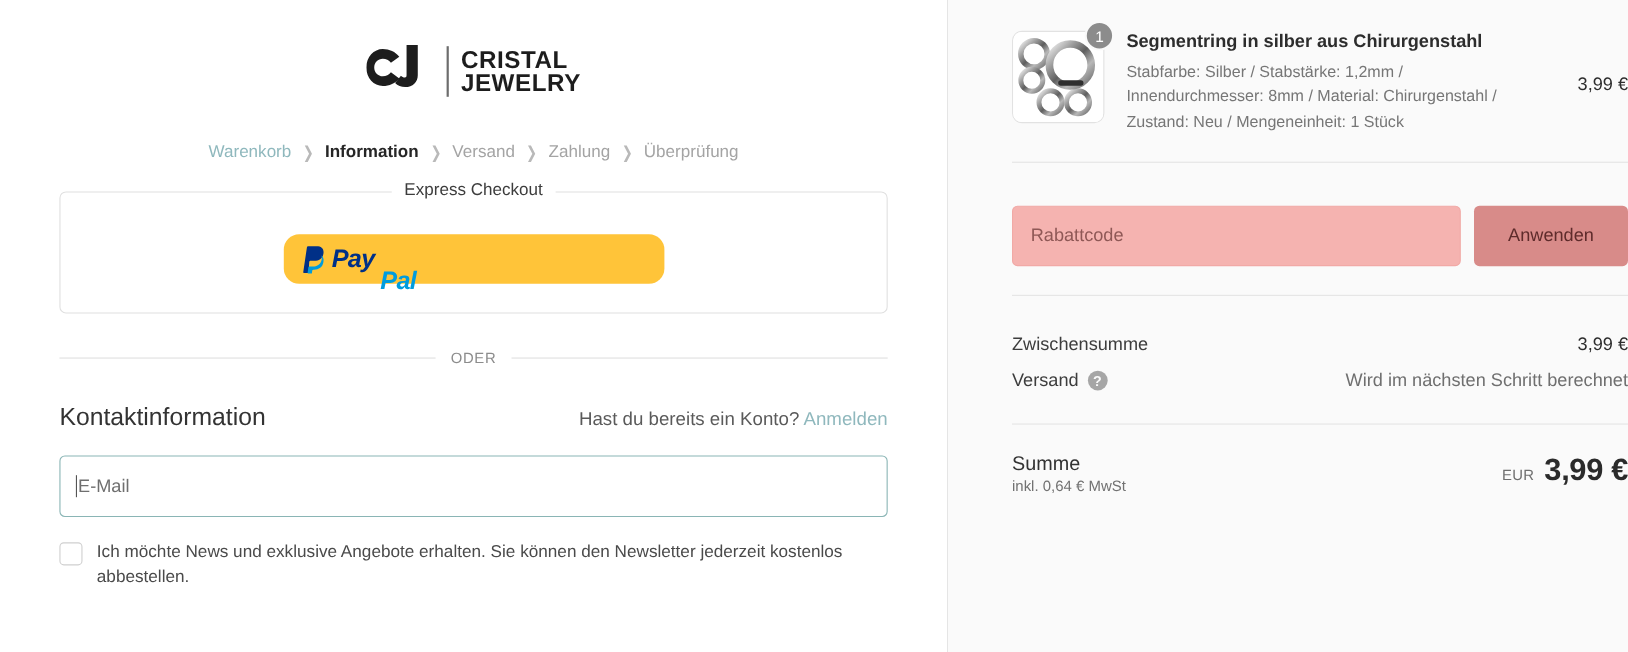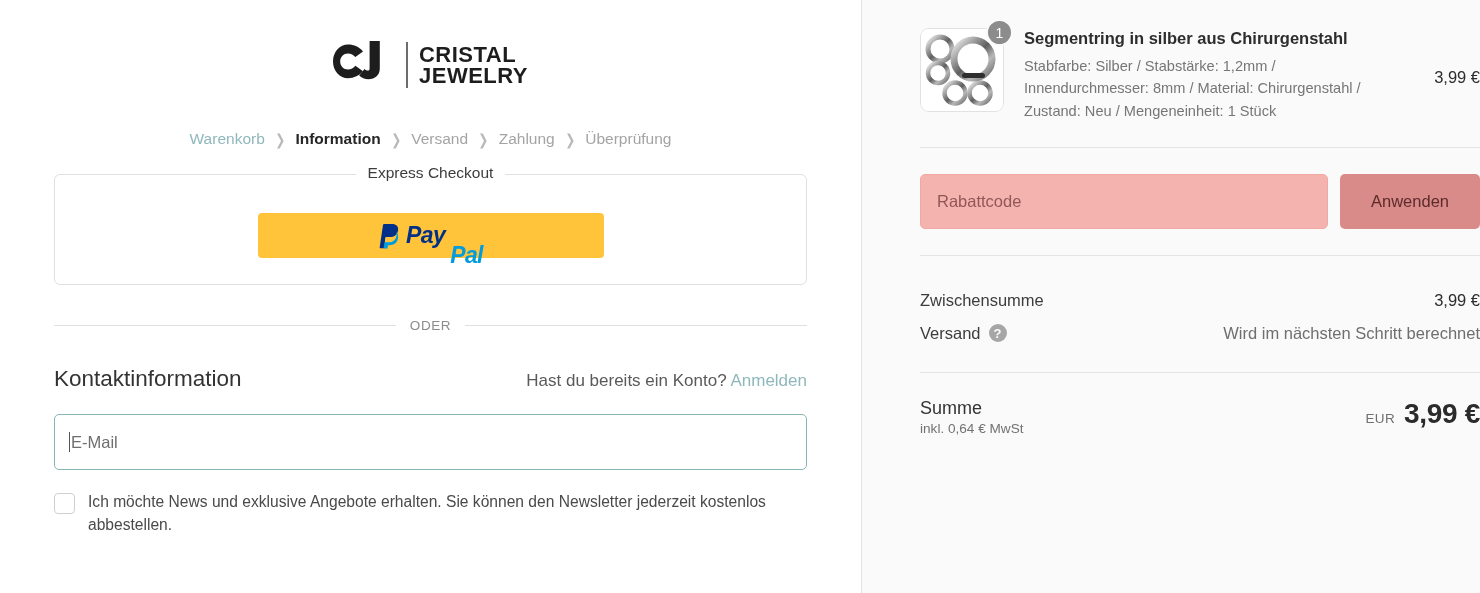--- a/index.html
+++ b/index.html
@@ -107,29 +107,29 @@
     transform: translateX(-50%);
     background: #ffffff;
     padding: 0 12px;
     font-size: 15.5px;
     color: #3d3d3d;
     white-space: nowrap;
   }
   .paypal-btn {
     display: flex;
     align-items: center;
-    justify-content: center;
+    justify-content: flex-start;
     width: 346px;
     height: 45px;
     margin: 38px auto 0 auto;
     background: #ffc439;
     border: none;
-    border-radius: 4px;
+    border-radius: 14px;
     cursor: pointer;
-    padding: 0;
+    padding: 16px;
   }
   .paypal-logo {
     display: flex;
     align-items: center;
     gap: 5px;
   }
   .pp-word {
     font-size: 23px;
     font-weight: bold;
     font-style: italic;
@@ -306,21 +306,21 @@
   .hr {
     height: 1px;
     background: #e4e4e4;
     margin: 24px 0 0 0;
   }
 
   
   .discount-row {
     display: flex;
     gap: 12px;
-    margin-top: 26px;
+    margin-top: 39px;
     align-items: stretch;
   }
   .discount-input {
     flex: 1;
     height: 55px;
     box-sizing: border-box;
     background: #f5b3b0;
     border: 1px solid #f1a9a6;
     border-radius: 5px;
     display: flex;

